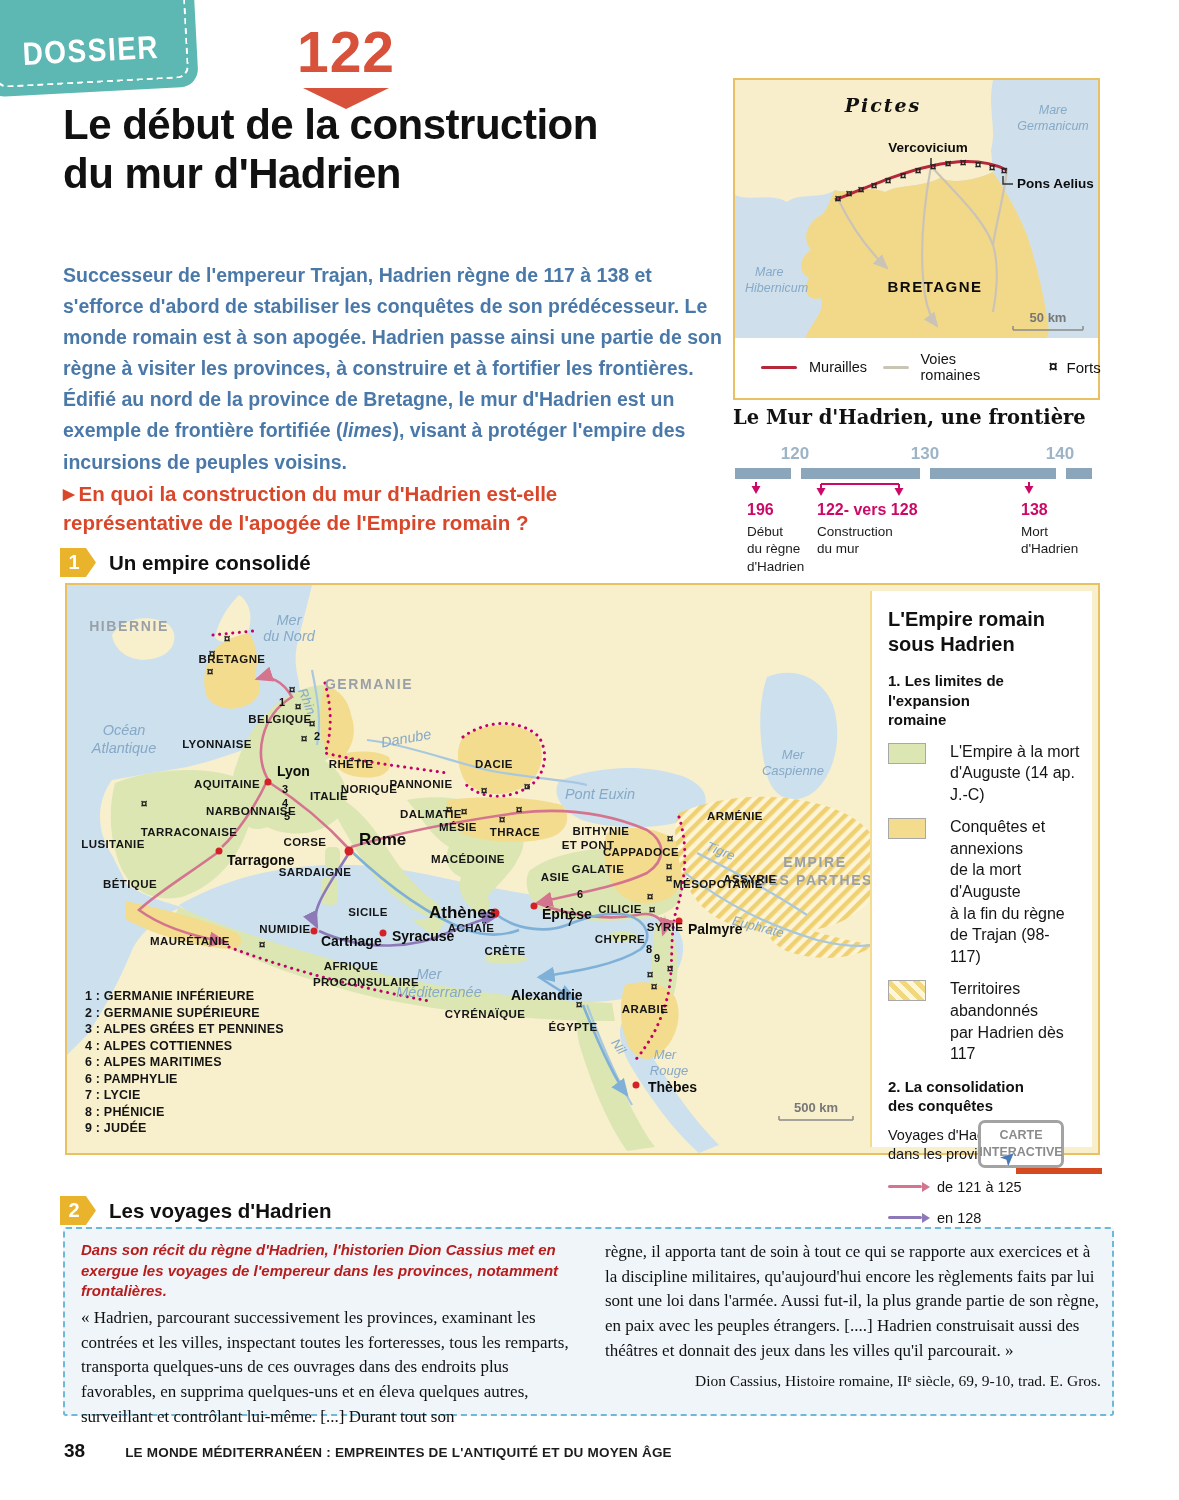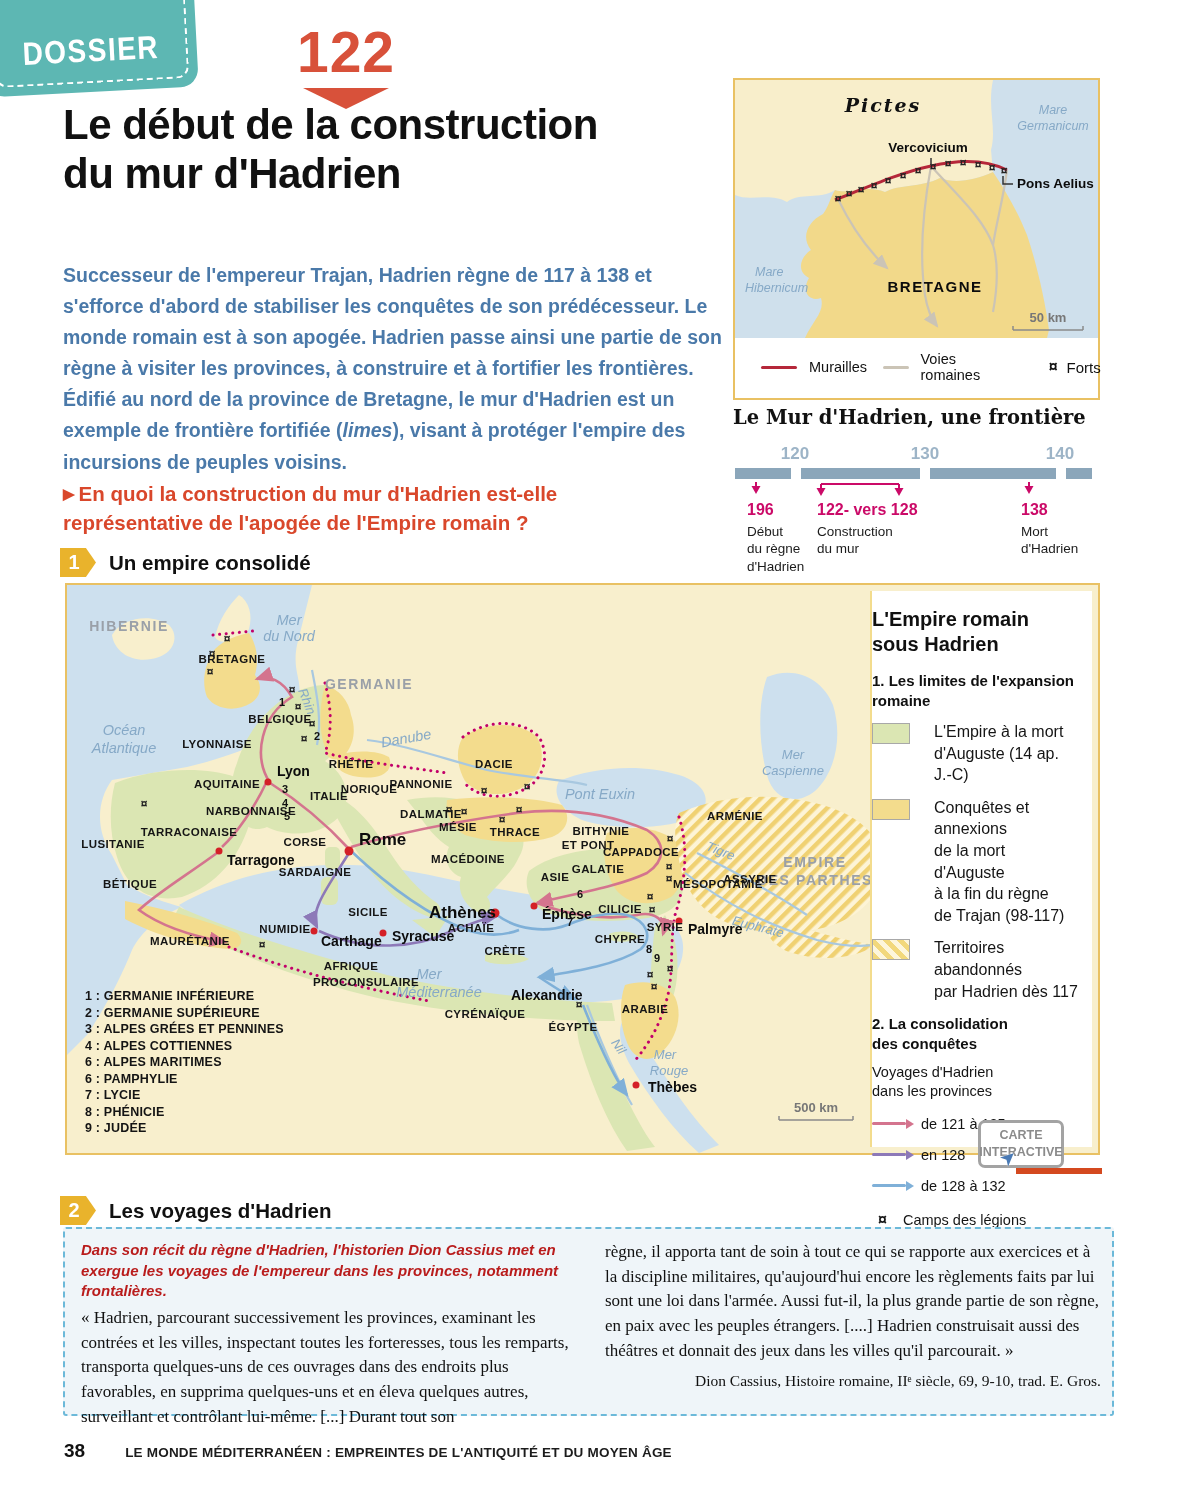--- a/index.html
+++ b/index.html
@@ -56,21 +56,21 @@
     clip-path:polygon(0 0,72% 0,100% 50%,72% 100%,0 100%)}
   .doc-title{font-size:20.5px;font-weight:800;color:#101010}
 
   
   .map1{position:absolute;left:65px;top:583px;width:1035px;height:572px;border:2px solid #e9c163;
     box-sizing:border-box;background:#f8efcd}
   .map1 svg.bigmap{position:absolute;left:0;top:0}
   .map1-list{position:absolute;left:18px;top:403px;font-size:12.5px;font-weight:700;color:#141414;
     line-height:16.5px;letter-spacing:.2px}
   .map1-legendpanel{position:absolute;left:803px;top:6px;bottom:6px;width:222px;background:#fff;
-    border-left:2px solid #f3dc8d;padding:12px 12px 0 0;box-sizing:border-box}
+    border-left:2px solid #f3dc8d;padding:12px 12px 0 16px;box-sizing:border-box}
   .lp-title{font-size:20px;font-weight:800;line-height:1.25;white-space:pre-line;margin:4px 0 14px;color:#101010}
   .lp-sec{font-size:15px;font-weight:800;line-height:1.3;white-space:pre-line;margin:12px 0 8px;color:#101010}
   .lp-item{display:flex;gap:24px;margin:11px 0;font-size:16px;line-height:1.35}
   .lp-swatch{flex:0 0 38px;height:21px;border:1px solid #a8a8a8;margin-top:2px;box-sizing:border-box}
   .lp-swatch.green{background:#dbe6b3}
   .lp-swatch.yellow{background:#f3dc8d}
   .lp-swatch.hatch{background:repeating-linear-gradient(45deg,#f2d87c 0 5px,#fdf6dc 5px 10px)}
   .lp-text{white-space:pre-line}
   .lp-voyages{font-size:14.5px;line-height:1.3;white-space:pre-line;margin:10px 0 4px}
   .lp-route{display:flex;align-items:center;gap:15px;margin:15px 0;font-size:14.5px}

